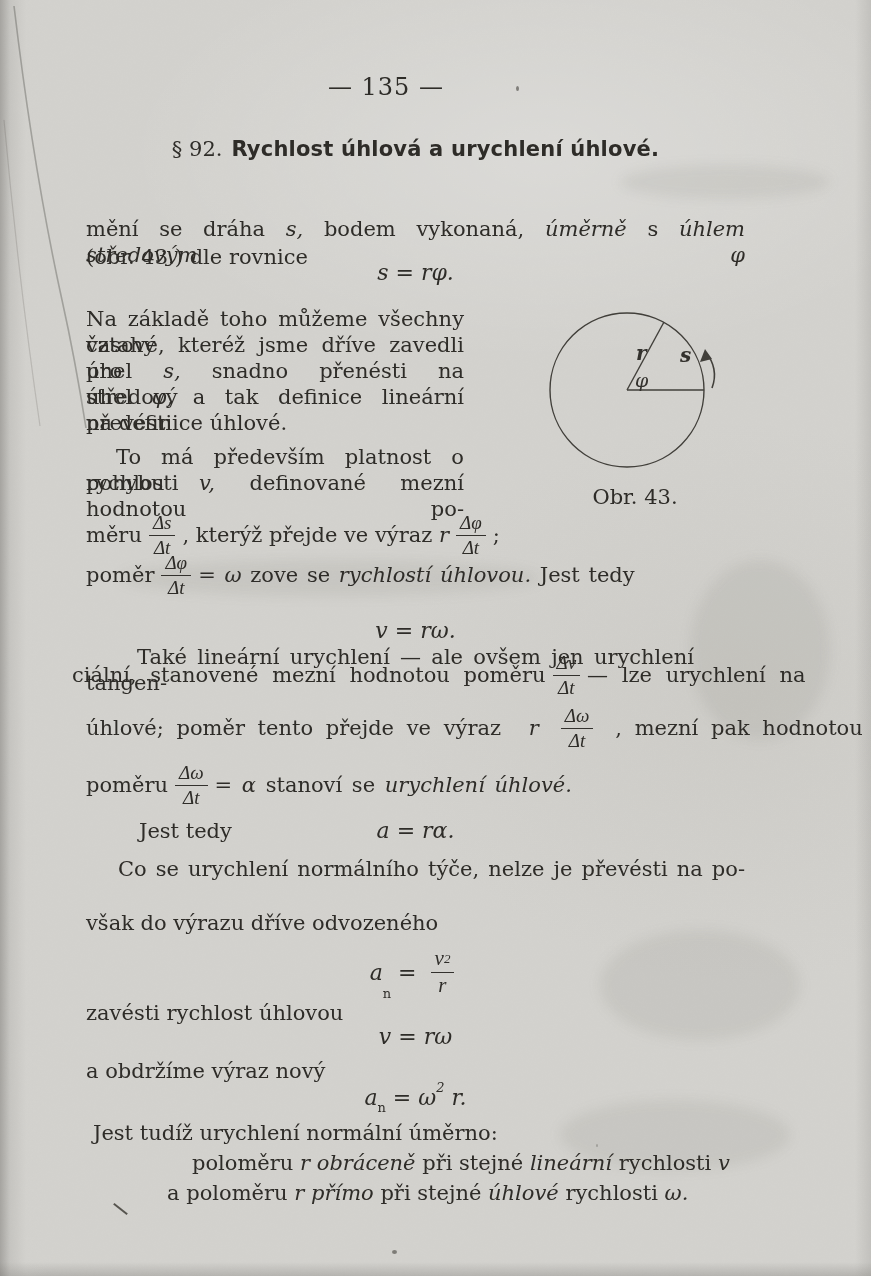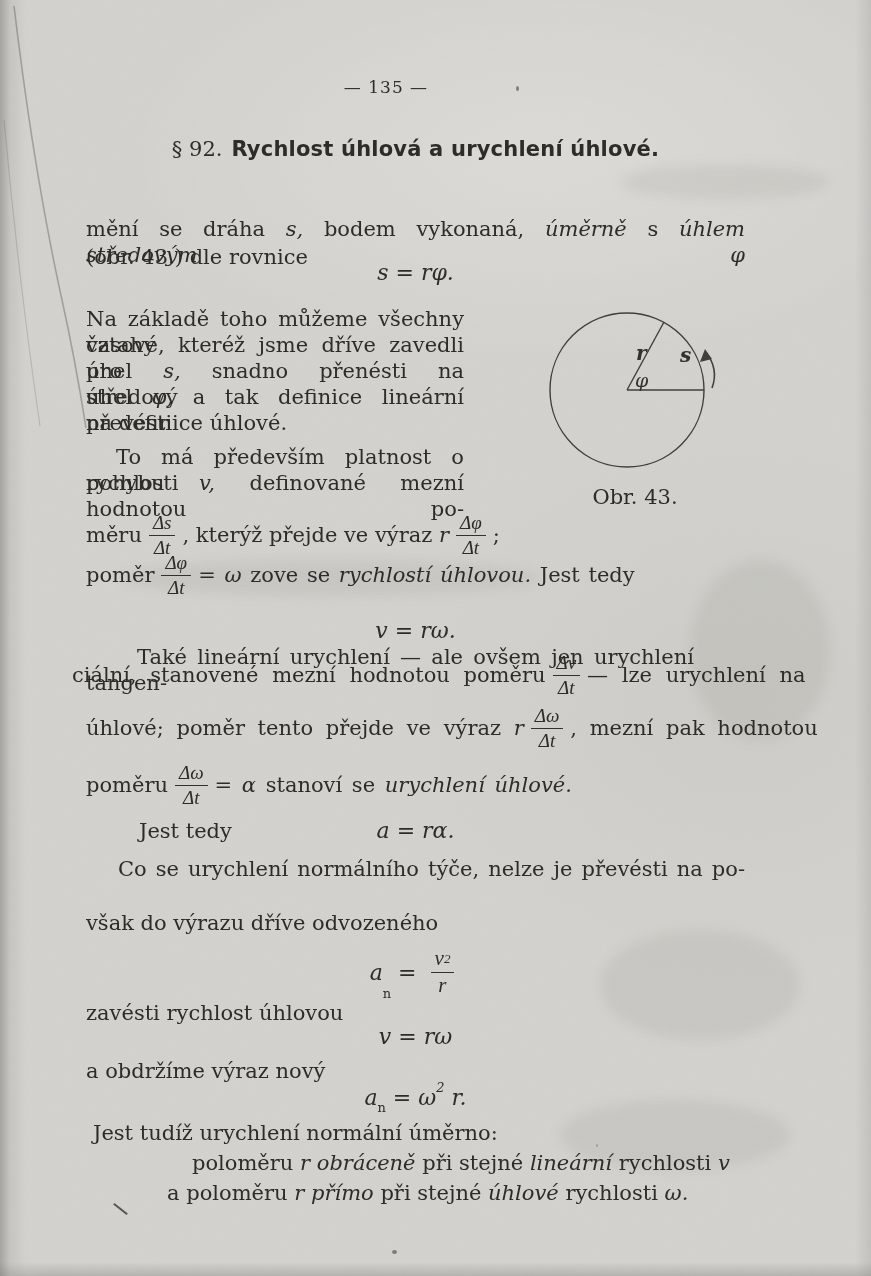--- a/index.html
+++ b/index.html
@@ -19,21 +19,21 @@
   .jl{white-space:normal;text-align:justify;text-align-last:justify;}
   .fx{position:absolute;display:flex;align-items:center;flex-wrap:nowrap;white-space:pre;font-size:21px;}
   .it{font-style:italic;}
   .eq{position:absolute;left:86px;width:659px;text-align:center;font-style:italic;font-size:22px;line-height:26px;}
   .eqf{position:absolute;left:86px;width:659px;display:flex;justify-content:center;align-items:center;font-size:22px;font-style:italic;white-space:pre;}
   .frac{display:inline-flex;flex-direction:column;align-items:center;font-style:italic;font-size:19px;line-height:1.12;margin:0 7px;font-family:Liberation Serif, serif;}
   .frac .num{padding:0 4px 1px;border-bottom:1.6px solid #33312d;}
   .frac .den{padding-top:1px;}
   .sub{font-size:13px;align-self:flex-end;transform:translateY(3px);font-style:normal;}
   .sup{font-size:13px;align-self:flex-start;transform:translateY(-2px);font-style:italic;}
-  .pageno{left:86px;width:600px;text-align:center;font-size:17px;letter-spacing:1px;}
+  .pageno{left:86px;width:600px;text-align:center;font-size:24px;letter-spacing:1px;}
   .heading{left:86px;width:659px;text-align:center;}
   .hprefix{font-size:21px;margin-right:9px;}
   .htitle{font-family:"DejaVu Sans","Liberation Sans",sans-serif;font-weight:bold;font-size:21px;letter-spacing:.2px;}
   .figure{position:absolute;left:540px;top:300px;width:200px;height:230px;}
   .figcaption{position:absolute;top:185px;left:0;width:190px;text-align:center;font-size:21px;}
   .speck{position:absolute;border-radius:50%;background:rgba(55,53,48,.55);}
   .mark-slash{position:absolute;left:112px;top:1208px;width:17px;height:0;border-top:2.2px solid rgba(55,52,46,.8);transform:rotate(38deg);}
   .smudge{position:absolute;border-radius:50%;filter:blur(6px);background:rgba(110,108,100,.10);}
   .noise{position:absolute;inset:0;opacity:.5;pointer-events:none;}
   svg text{font-family:"DejaVu Serif","Liberation Serif",serif;}
@@ -92,21 +92,21 @@
     </svg>
     <div class="figcaption">Obr. 43.</div>
   </div>
 
   <div class="fx" style="top:552px;left:86px;height:46px;word-spacing:2px;"><span>poměr</span><span class="frac"><span class="num">Δφ</span><span class="den">Δt</span></span><span class="it">= ω</span><span> zove se </span><span class="it">rychlostí úhlovou.</span><span> Jest tedy</span></div>
 
   <div class="eq" style="top:618px;">v = rω.</div>
 
   <div class="ln jl" style="top:644px;left:86px;width:608px;text-indent:51px;">Také lineární urychlení — ale ovšem jen urychlení tangen-</div>
   <div class="fx" style="top:652px;left:72px;height:46px;word-spacing:7px;"><span>ciální, stanovené mezní hodnotou poměru</span><span class="frac"><span class="num">Δv</span><span class="den">Δt</span></span><span>— lze urychlení na</span></div>
-  <div class="fx" style="top:705px;left:86px;height:46px;word-spacing:6px;"><span>úhlové; poměr tento přejde ve výraz </span><span class="it">r</span><span class="frac"><span class="num">Δω</span><span class="den">Δt</span></span><span>, mezní pak hodnotou</span></div>
+  <div class="fx" style="top:705px;left:86px;height:46px;word-spacing:6px;gap:15px;"><span>úhlové; poměr tento přejde ve výraz </span><span class="it">r</span><span class="frac"><span class="num">Δω</span><span class="den">Δt</span></span><span>, mezní pak hodnotou</span></div>
   <div class="fx" style="top:762px;left:86px;height:46px;word-spacing:3px;"><span>poměru</span><span class="frac"><span class="num">Δω</span><span class="den">Δt</span></span><span class="it">= α</span><span> stanoví se </span><span class="it">urychlení úhlové.</span></div>
 
   <div class="ln" style="top:818px;left:139px;">Jest tedy</div>
   <div class="eq" style="top:818px;">a = rα.</div>
 
   <div class="ln jl" style="top:856px;left:86px;width:659px;text-indent:32px;">Co se urychlení normálního týče, nelze je převésti na po-</div>
   <div class="ln" style="top:910px;left:86px;">však do výrazu dříve odvozeného</div>
 
   <div class="eqf" style="top:946px;height:52px;"><span>a</span><span class="sub">n</span><span> = </span><span class="frac" style="font-size:21px;"><span class="num"><span>v</span><span class="sup" style="display:inline-block;">2</span></span><span class="den">r</span></span></div>
 

